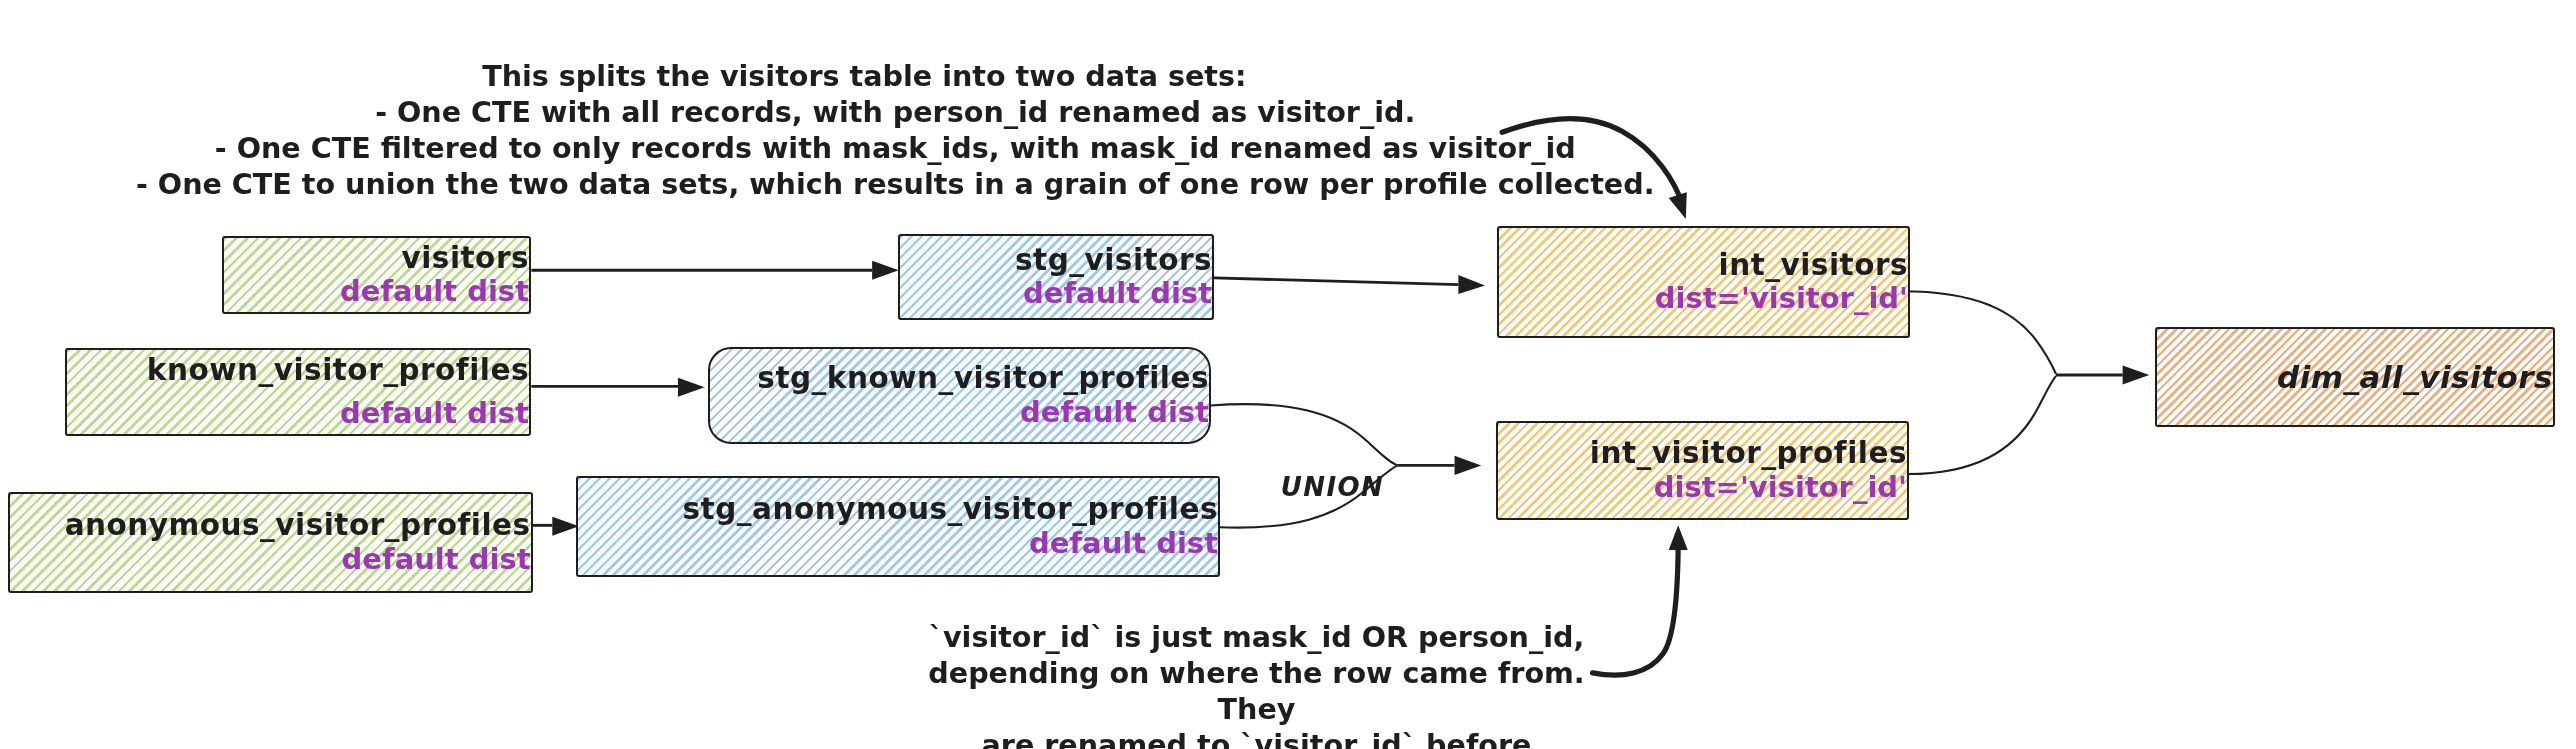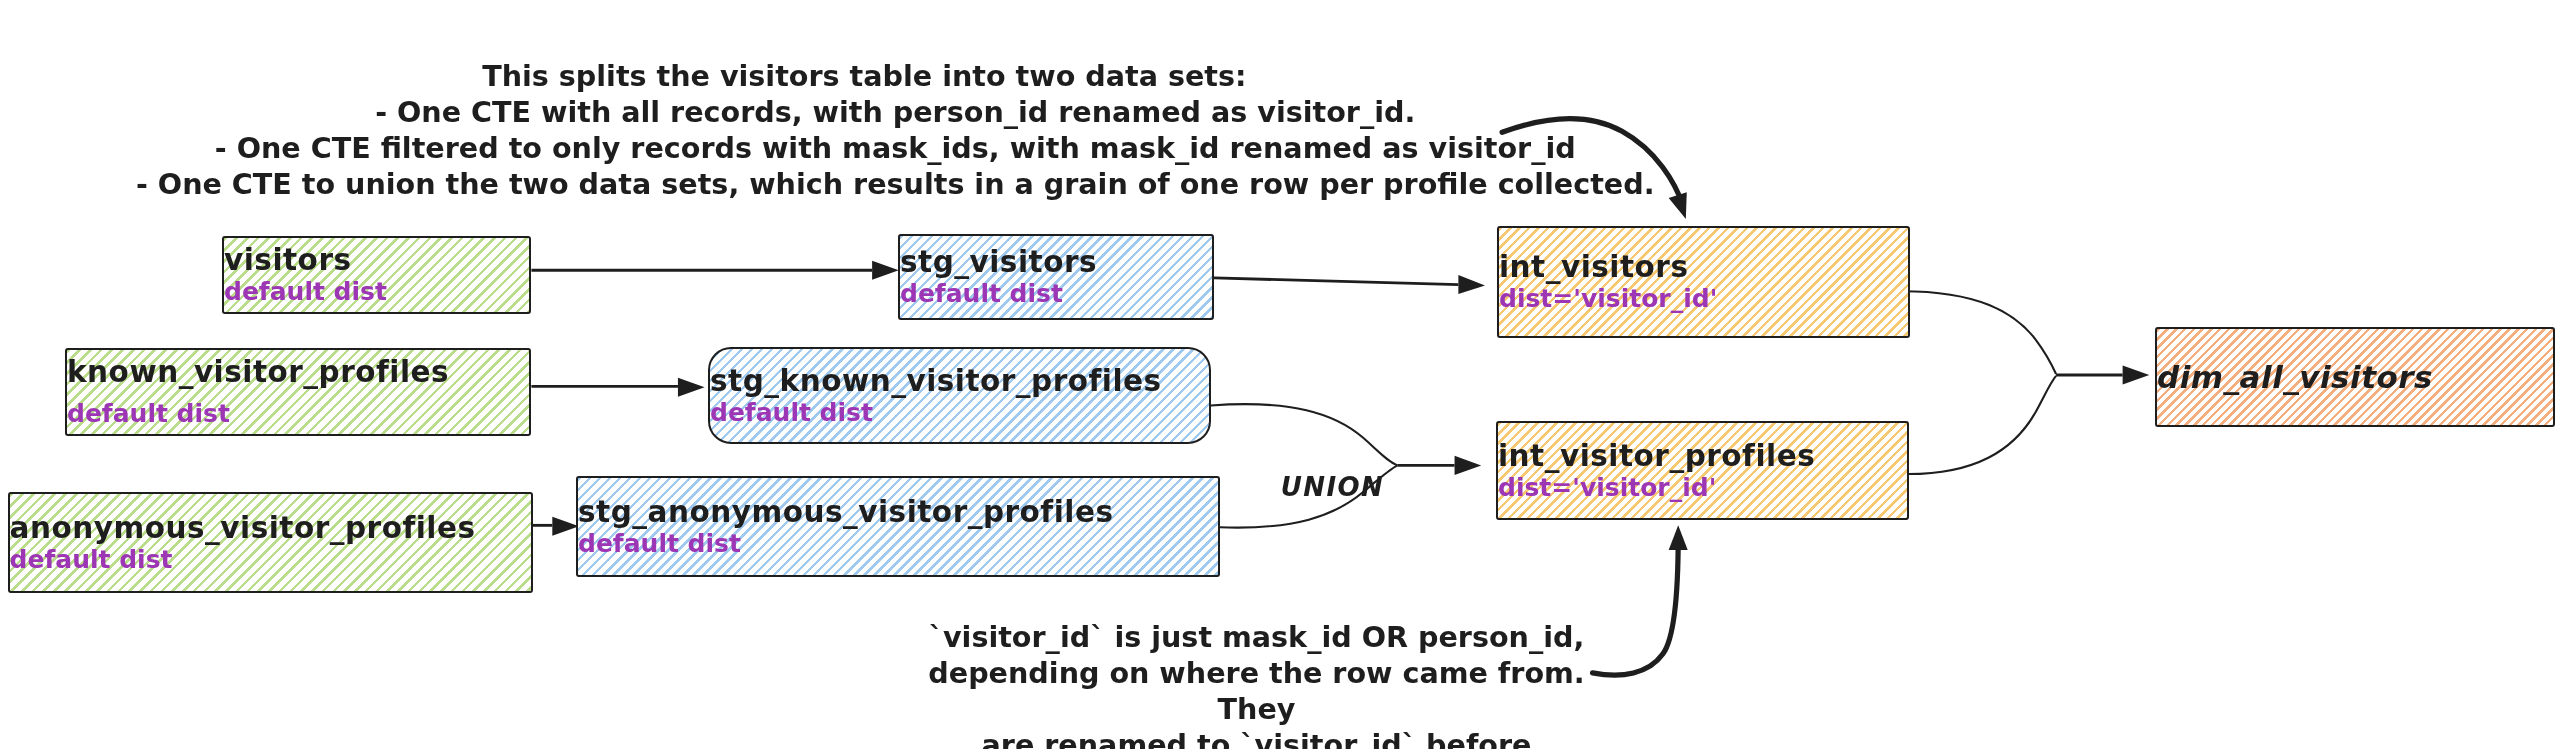--- a/index.html
+++ b/index.html
@@ -9,25 +9,25 @@
   svg.edges { position: absolute; left: 0; top: 0; z-index: 1; }
   svg.edges path { fill: none; stroke: var(--ink); }
   svg.edges .conn  { stroke-width: 3; }
   svg.edges .thin  { stroke-width: 2.2; }
   svg.edges .callout { stroke-width: 5.5; stroke-linecap: round; }
   svg.edges polygon { fill: var(--ink); stroke: none; }
 
   .node {
     position: absolute; z-index: 2; box-sizing: border-box;
     border: 2.4px solid var(--ink); border-radius: 2.9px;
-    display: flex; flex-direction: column; align-items: flex-start; justify-content: center;
+    display: flex; flex-direction: column; align-items: flex-end; justify-content: center;
     text-align: center; gap: 1.9px;
   }
   .node .node-title { color: var(--ink); font-weight: bold; font-size: 29.5px; letter-spacing: 0.5px; line-height: 1.1; white-space: nowrap; }
-  .node .node-subtitle { color: var(--purple); font-weight: bold; font-size: 25px; line-height: 1.1; white-space: nowrap; }
+  .node .node-subtitle { color: var(--purple); font-weight: bold; font-size: 29px; line-height: 1.1; white-space: nowrap; }
   .node.green  { background: repeating-linear-gradient(135deg, var(--green-stroke) 0 2.5px,  transparent 2.5px 7.6px)  #ffffff; }
   .node.blue   { background: repeating-linear-gradient(135deg, var(--blue-stroke) 0 2.5px,   transparent 2.5px 7.1px) #ffffff; }
   .node.yellow { background: repeating-linear-gradient(135deg, var(--yellow-stroke) 0 2.5px, transparent 2.5px 6.7px)  #ffffff; margin-left: 8px; }
   .node.orange { background: repeating-linear-gradient(135deg, var(--orange-stroke) 0 2.5px, transparent 2.5px 6.2px) #ffffff; font-style: italic; }
   .node.orange .node-title { font-size: 31px; }
 
   .note { position: absolute; z-index: 3; color: var(--ink); font-size: 28.6px; font-weight: bold; line-height: 36px; }
   .note-top { left: 74px; top: 9.5px; text-align: center; margin-top: 48px; }
   .note-top .note-line.indent { padding-left: 62px; }
   .note-bottom { left: 914px; top: 619px; width: 685px; text-align: center; }

